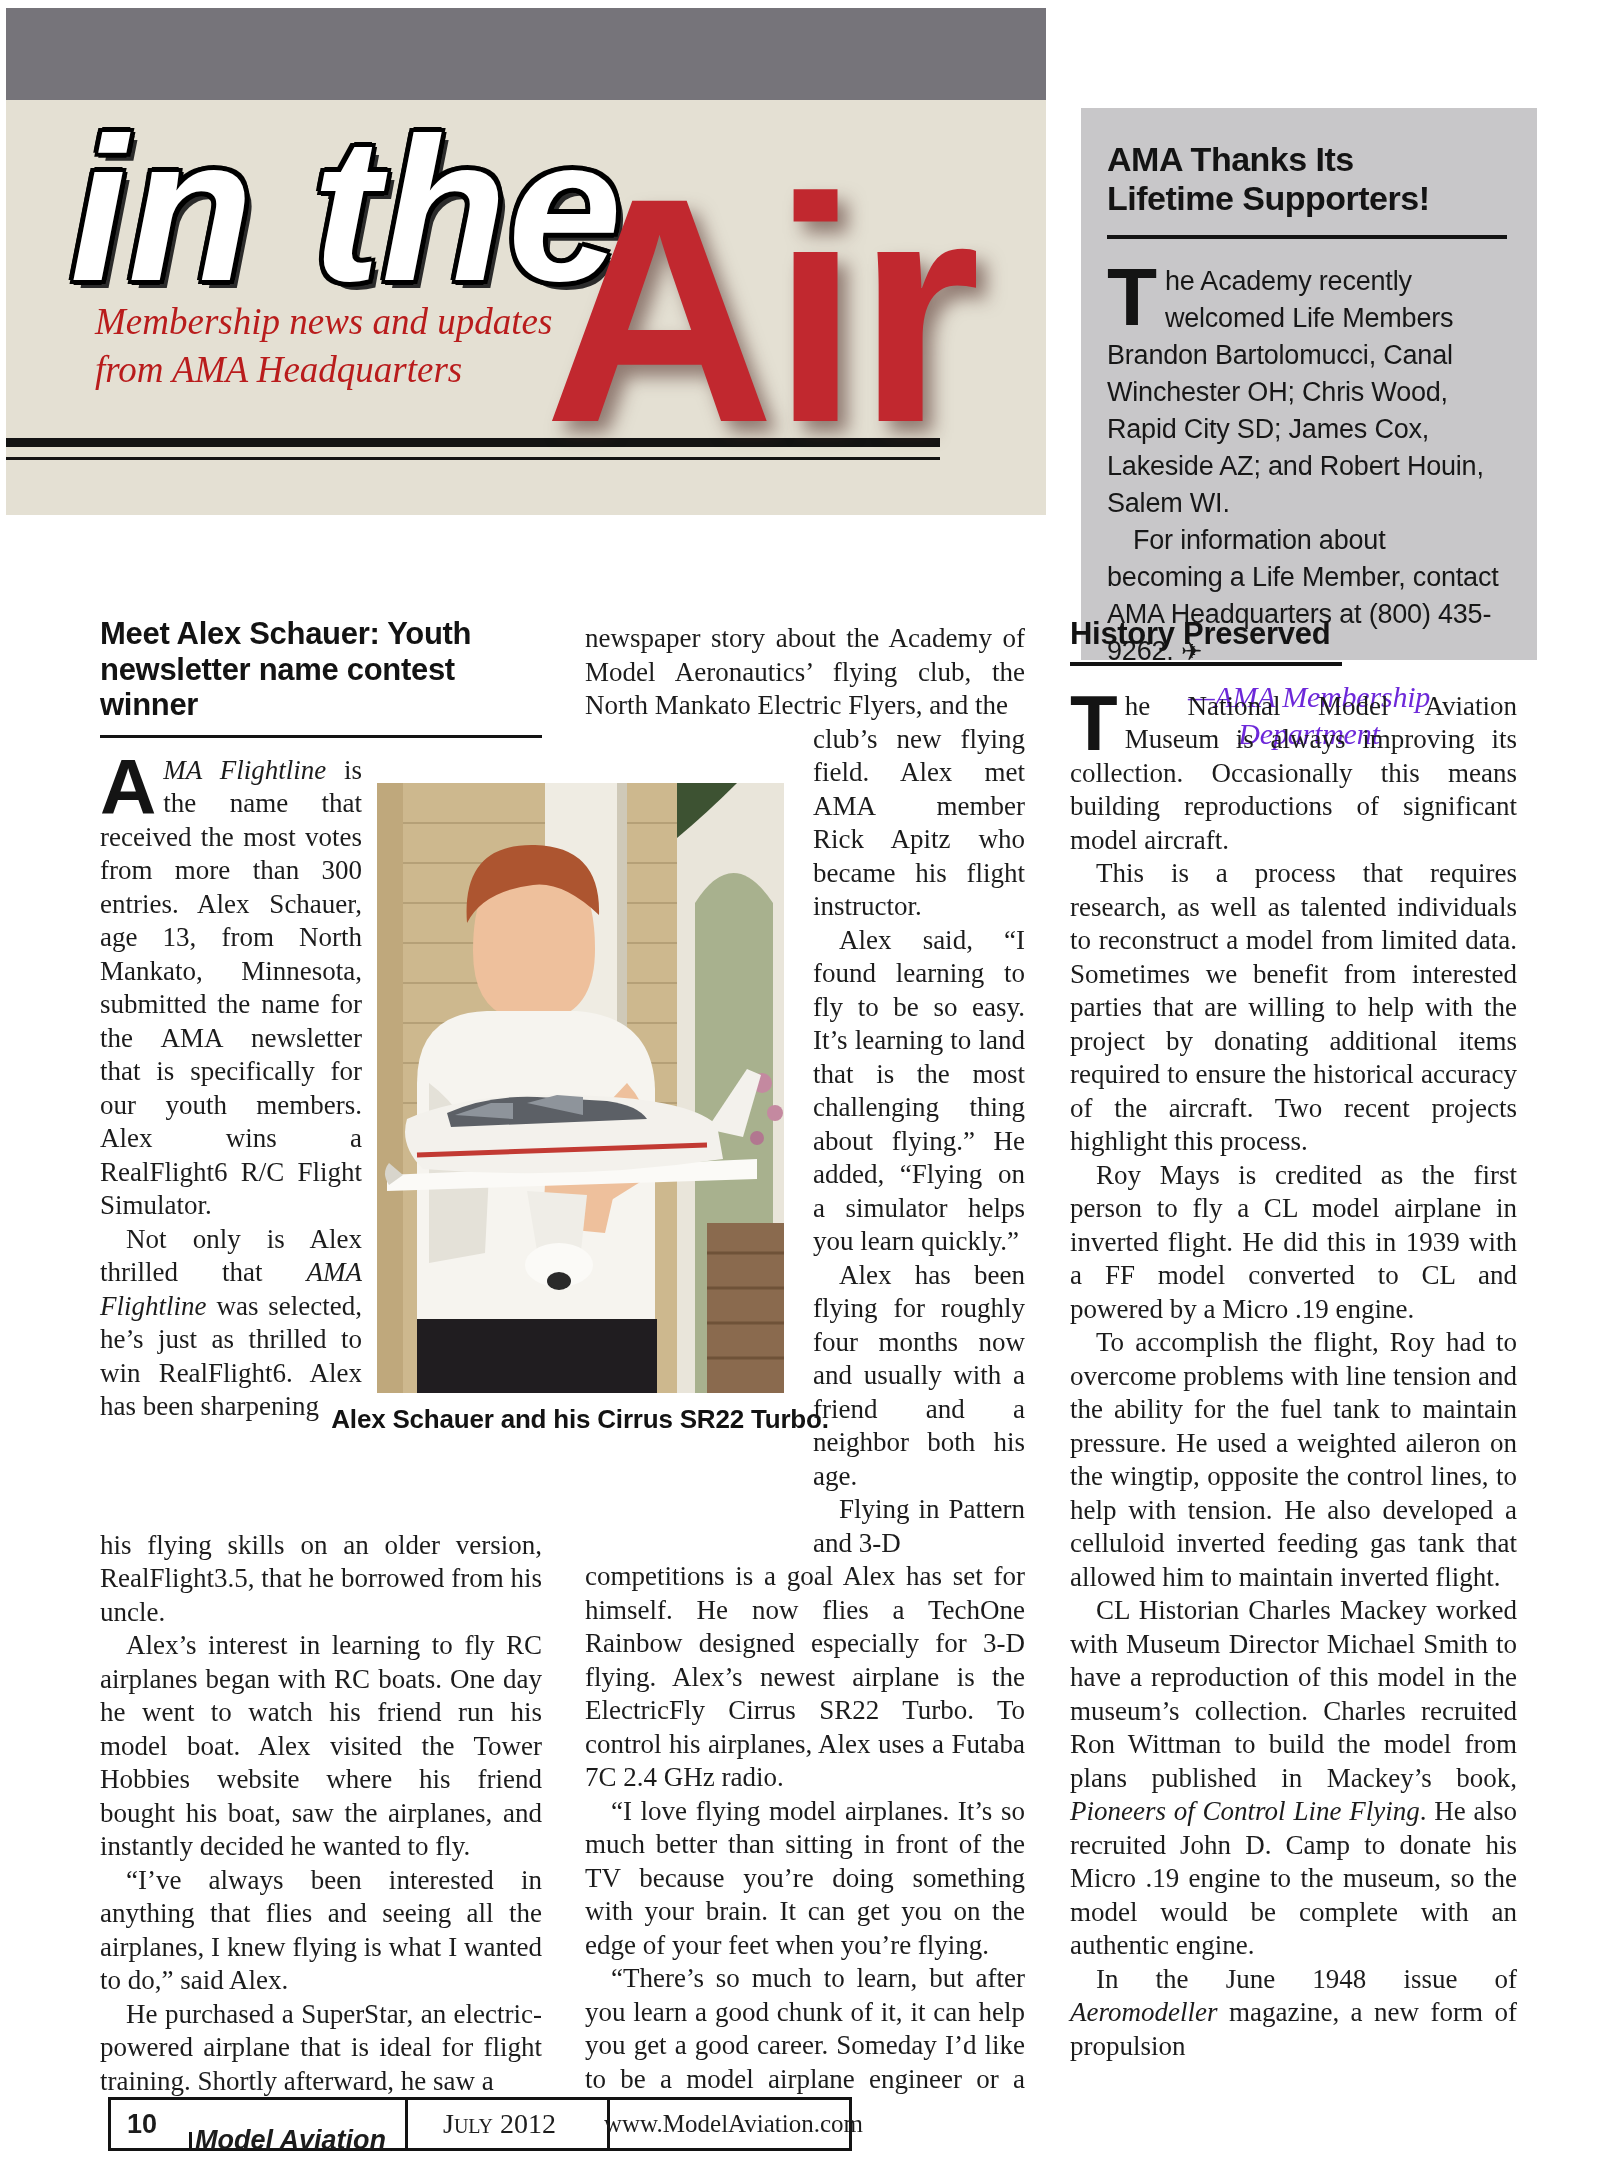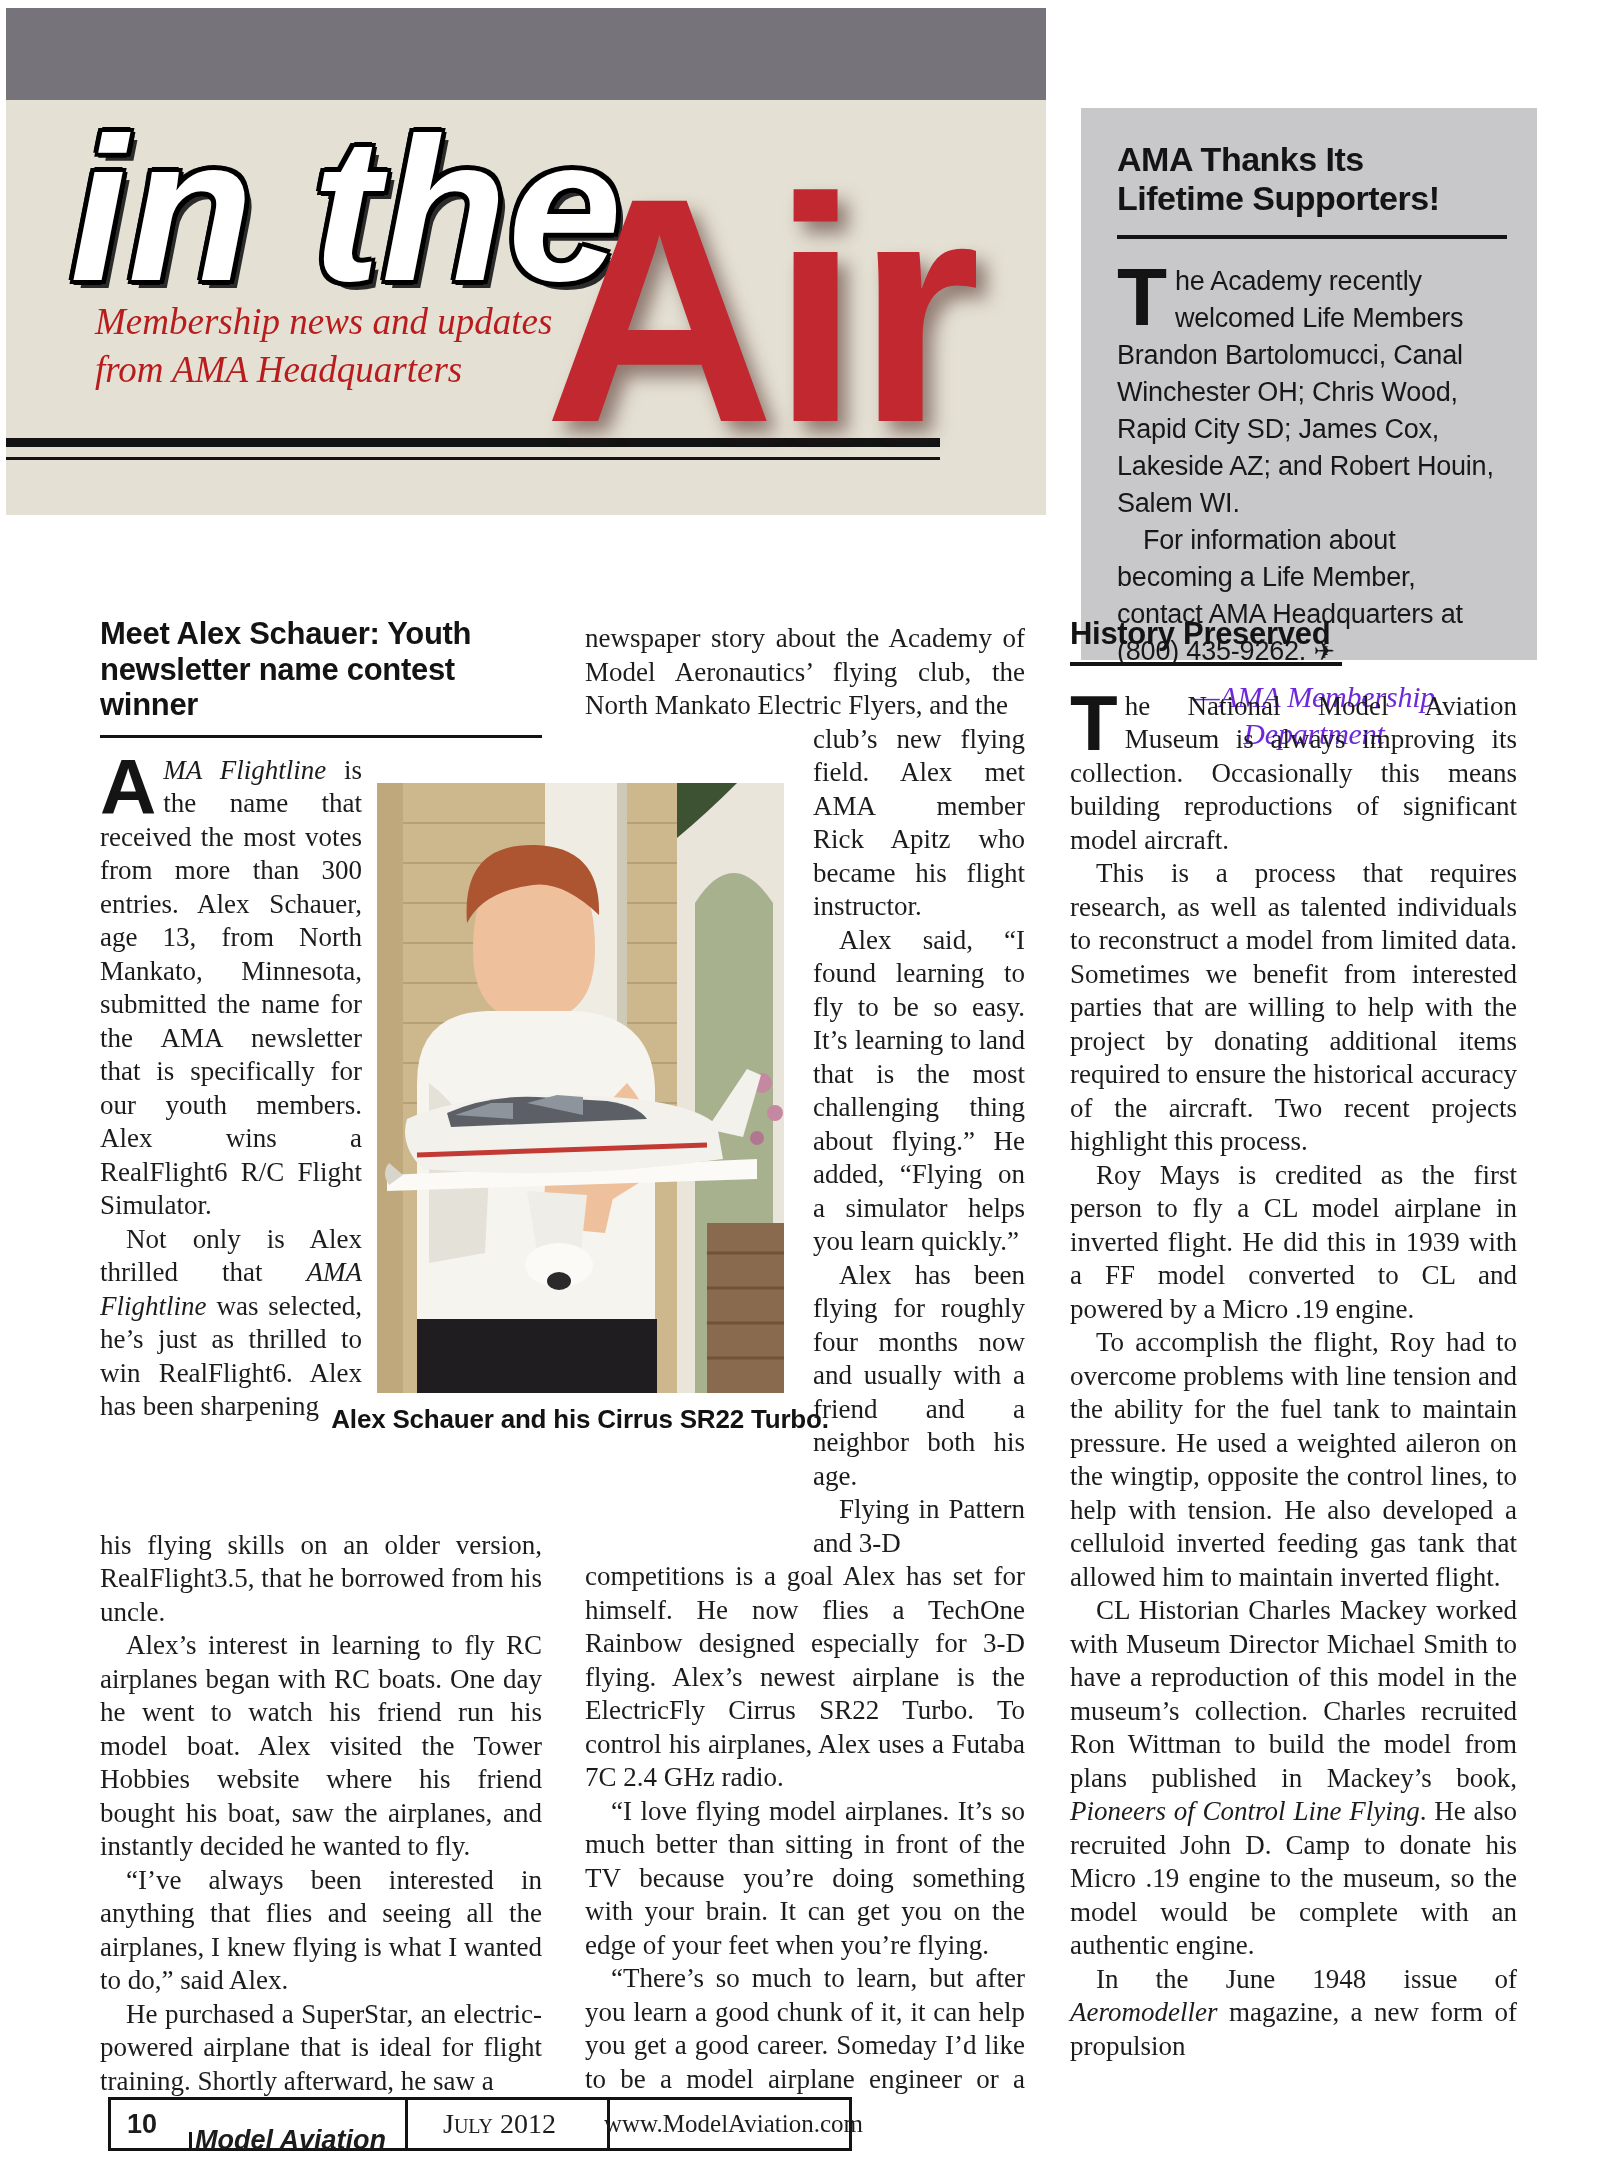--- a/index.html
+++ b/index.html
@@ -16,21 +16,21 @@
               letter-spacing:.005em;white-space:nowrap;
               text-shadow:-4px -4px 0 #000,4px -4px 0 #000,-4px 4px 0 #000,4px 4px 0 #000,
                           -5px 0 0 #000,5px 0 0 #000,0 -5px 0 #000,0 5px 0 #000,7px 8px 0 #2b2b2b;}
   .mast-accent{position:absolute;left:544px;top:150px;font-family:"Liberation Sans",sans-serif;
                font-weight:bold;font-size:320px;line-height:1;color:#c1282f;letter-spacing:-.012em;
                white-space:nowrap;text-shadow:10px 12px 18px rgba(75,38,32,.55);}
   .tagline{position:absolute;left:95px;top:298px;font-style:italic;font-size:37px;line-height:1.3;color:#b91c1c;}
 
   
   .ama-box{position:absolute;left:1081px;top:108px;width:456px;height:552px;background:#c8c7c9;
-           box-sizing:border-box;padding:32px 30px 0 36px;font-family:"Liberation Sans",sans-serif;}
+           box-sizing:border-box;padding:32px 30px 0 26px;font-family:"Liberation Sans",sans-serif;}
   .ama-title{font-weight:bold;font-size:34px;line-height:1.16;letter-spacing:-.5px;color:#141414;}
   .ama-rule{height:4px;background:#141414;margin:16px 0 24px;}
   .ama-body{font-size:27px;line-height:37px;color:#171717;letter-spacing:-.2px;}
   .ama-body p{margin:0;}
   .ama-ind{text-indent:26px;}
   .drop{float:left;font-family:"Liberation Sans",sans-serif;font-weight:bold;color:#141414;}
   .drop-box{font-size:82px;line-height:60px;margin:4px 8px 0 0;}
   .ama-signoff{font-family:"Liberation Serif",serif;font-style:italic;font-size:30px;
                margin-top:8px;text-align:center;padding-right:4px;color:#6d28d9;margin-left:8px;}
   .plane{font-family:"DejaVu Sans",sans-serif;font-size:.95em;letter-spacing:0;}

